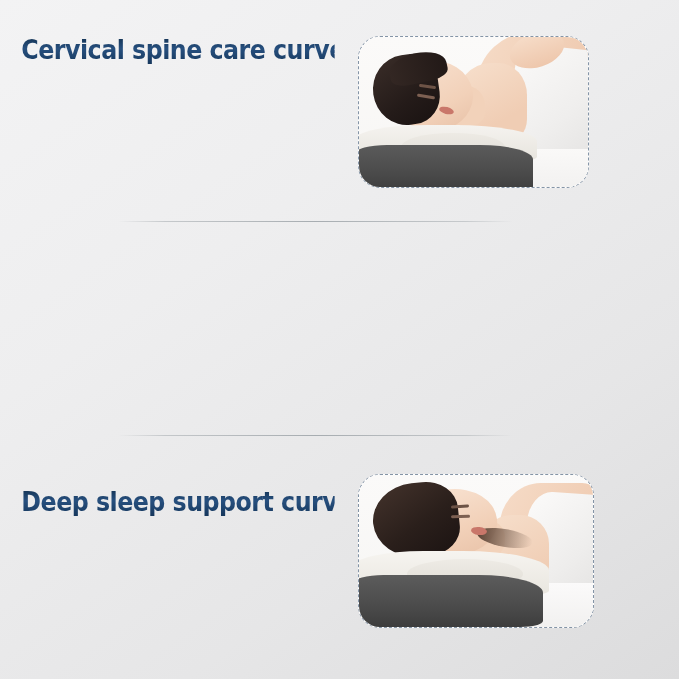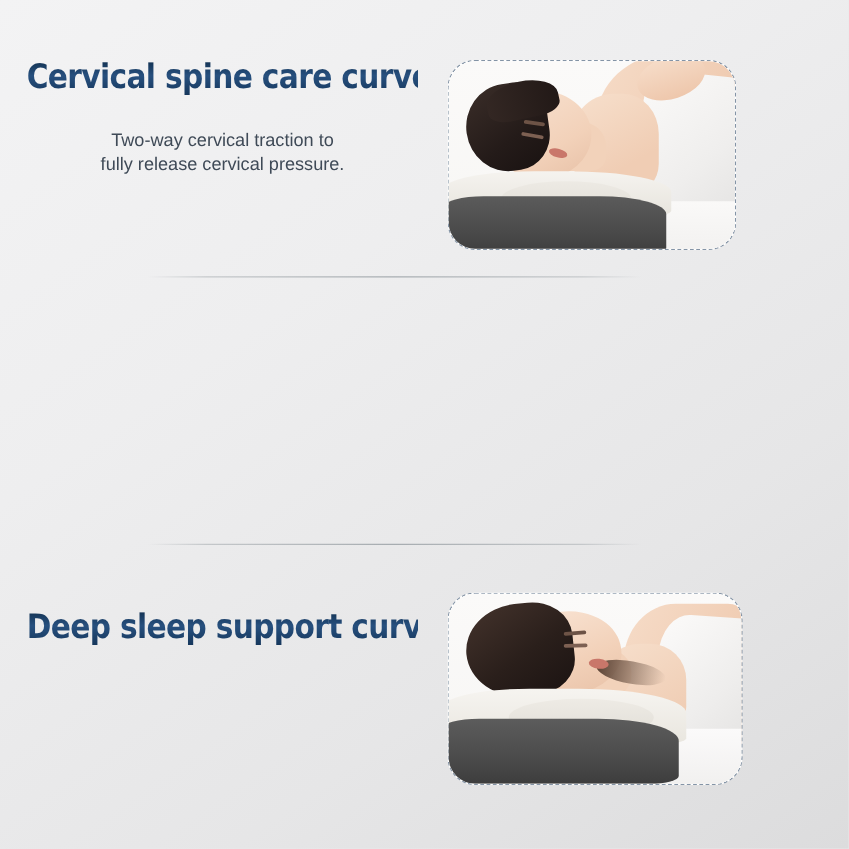--- a/index.html
+++ b/index.html
@@ -18,21 +18,21 @@
     -webkit-font-smoothing: antialiased;
   }
 
   
   .section {
     position: absolute;
     left: 0;
     width: 679px;
     height: 220px;
   }
-  #section-1 { top: 12px; }
+  #section-1 { top: 0px; }
   #section-2 { top: 220px; }
   #section-3 { top: 440px; }
 
   .divider {
     position: absolute;
     left: 118px;
     width: 395px;
     height: 1px;
     background: linear-gradient(to right,
        rgba(170,175,178,0) 0%,
@@ -230,22 +230,20 @@
     border-radius: 26% 6% 0 0;
   }
 </style>
 </head>
 <body>
 
 <div id="page">
 
   <div class="section" id="section-1">
     <div class="text-col heading" id="heading-1">Cervical spine care curve</div>
-    <div class="text-col body-text" id="body-1">Two-way cervical traction to
-fully release cervical pressure.</div>
 
     <div class="photo-panel" id="panel-1">
       <div class="scene">
         <div id="p1-bg"></div>
         <div id="p1-torso"></div>
         <div id="p1-top"></div>
         <div id="p1-arm"></div>
         <div id="p1-shoulder"></div>
         <div id="p1-neck"></div>
         <div id="p1-face"></div>

